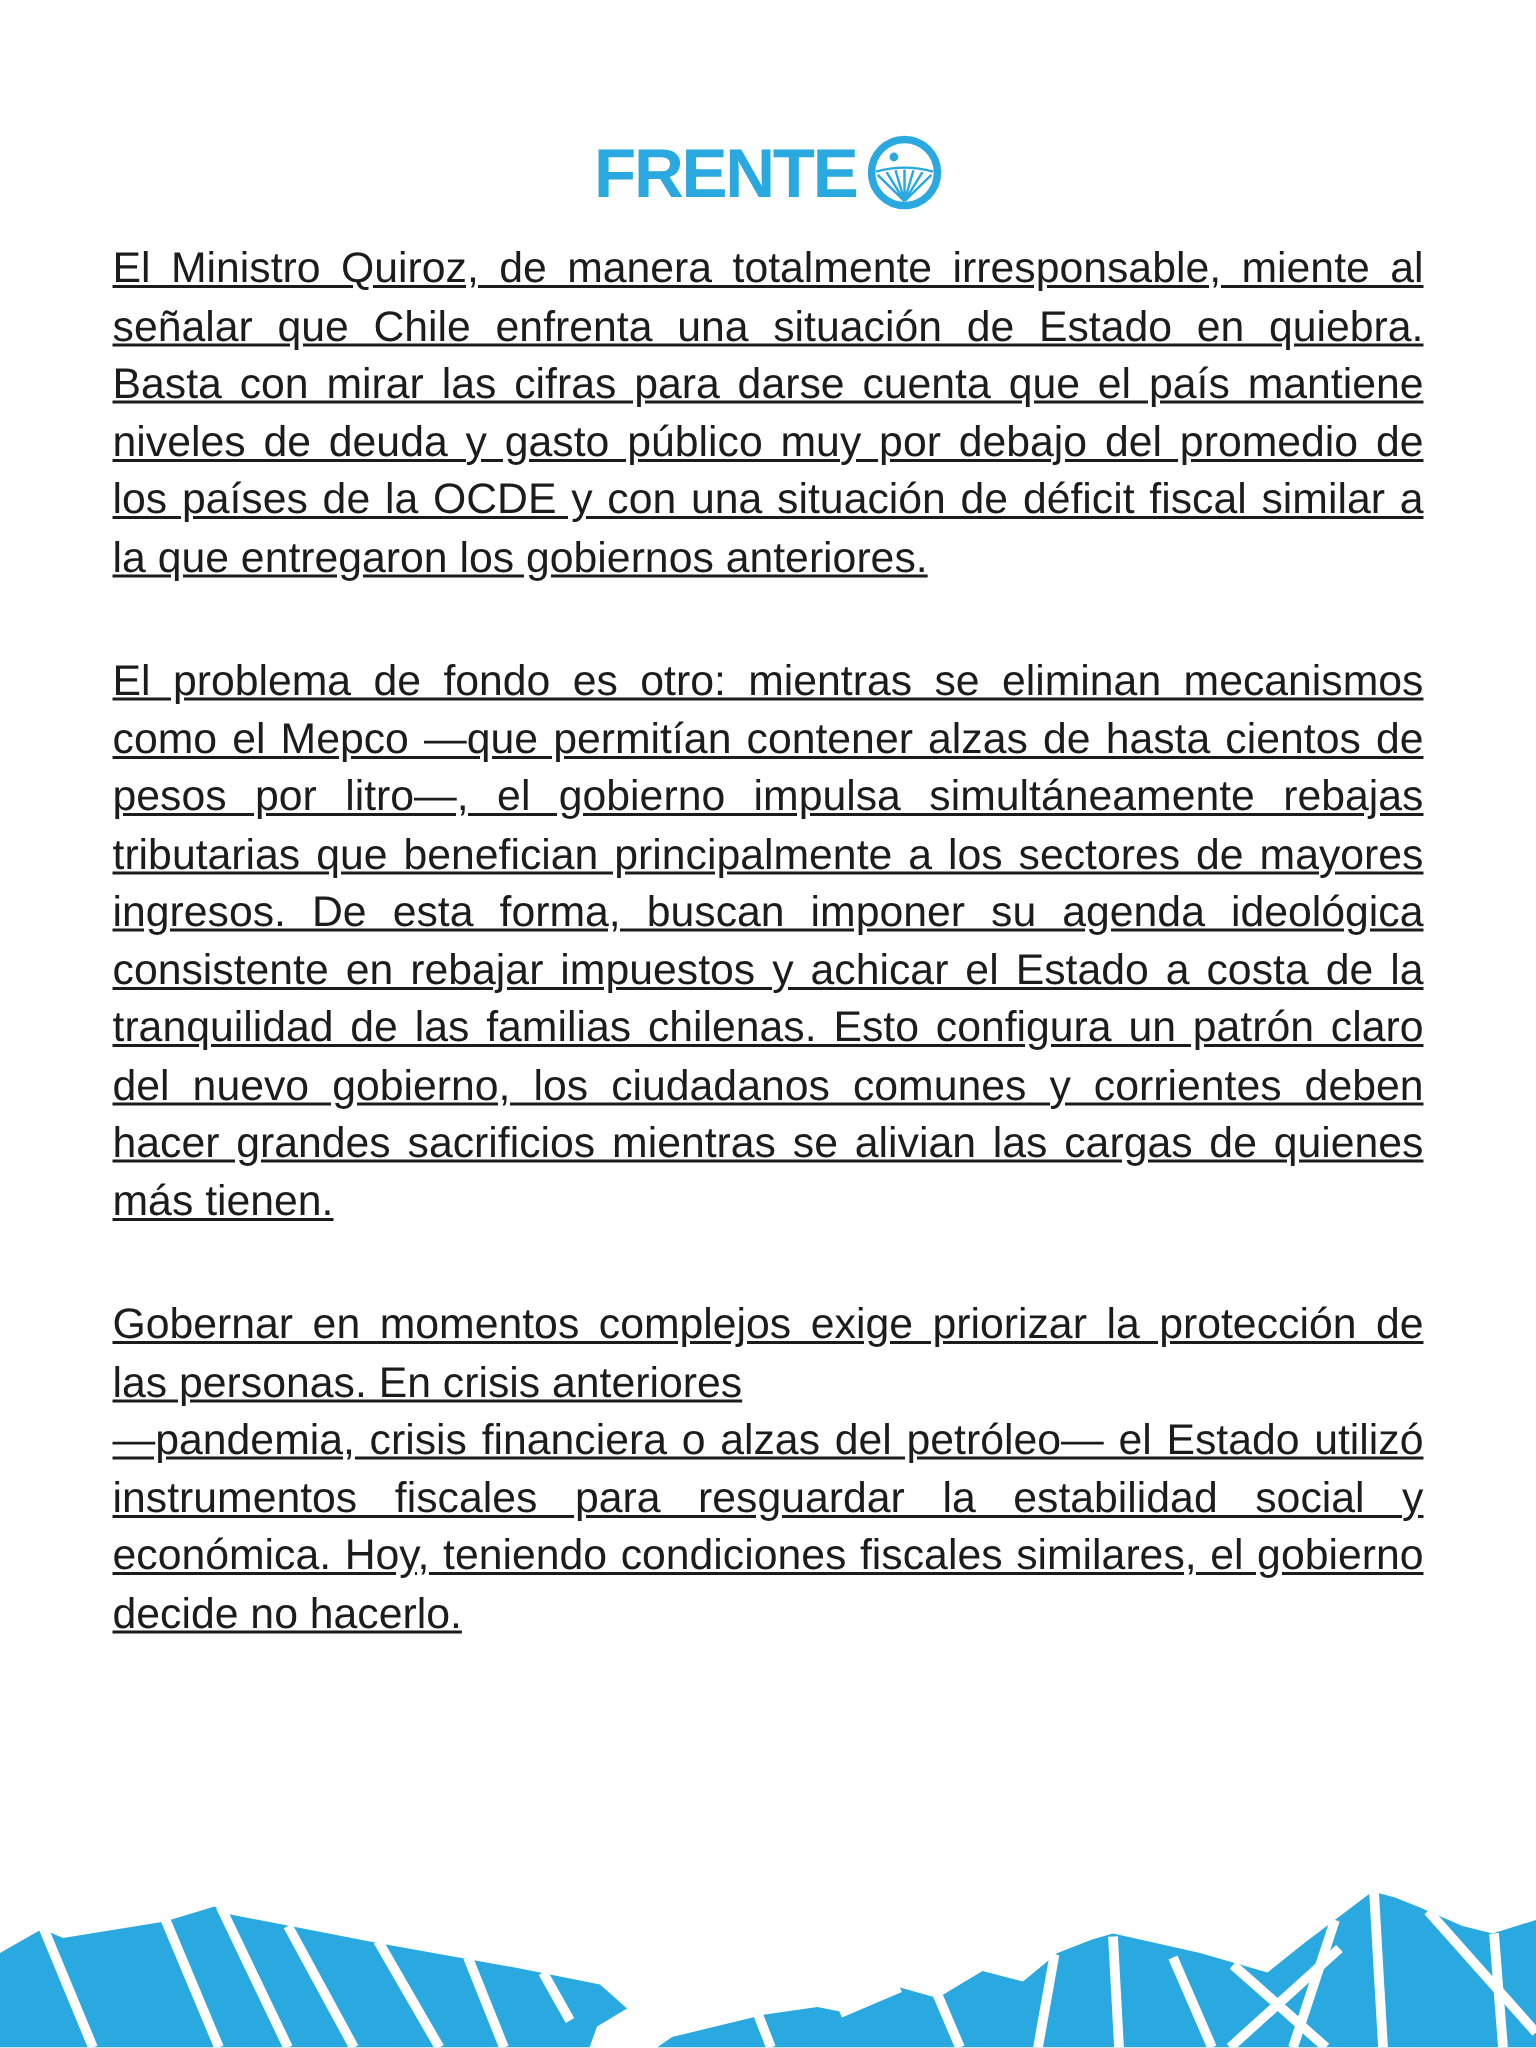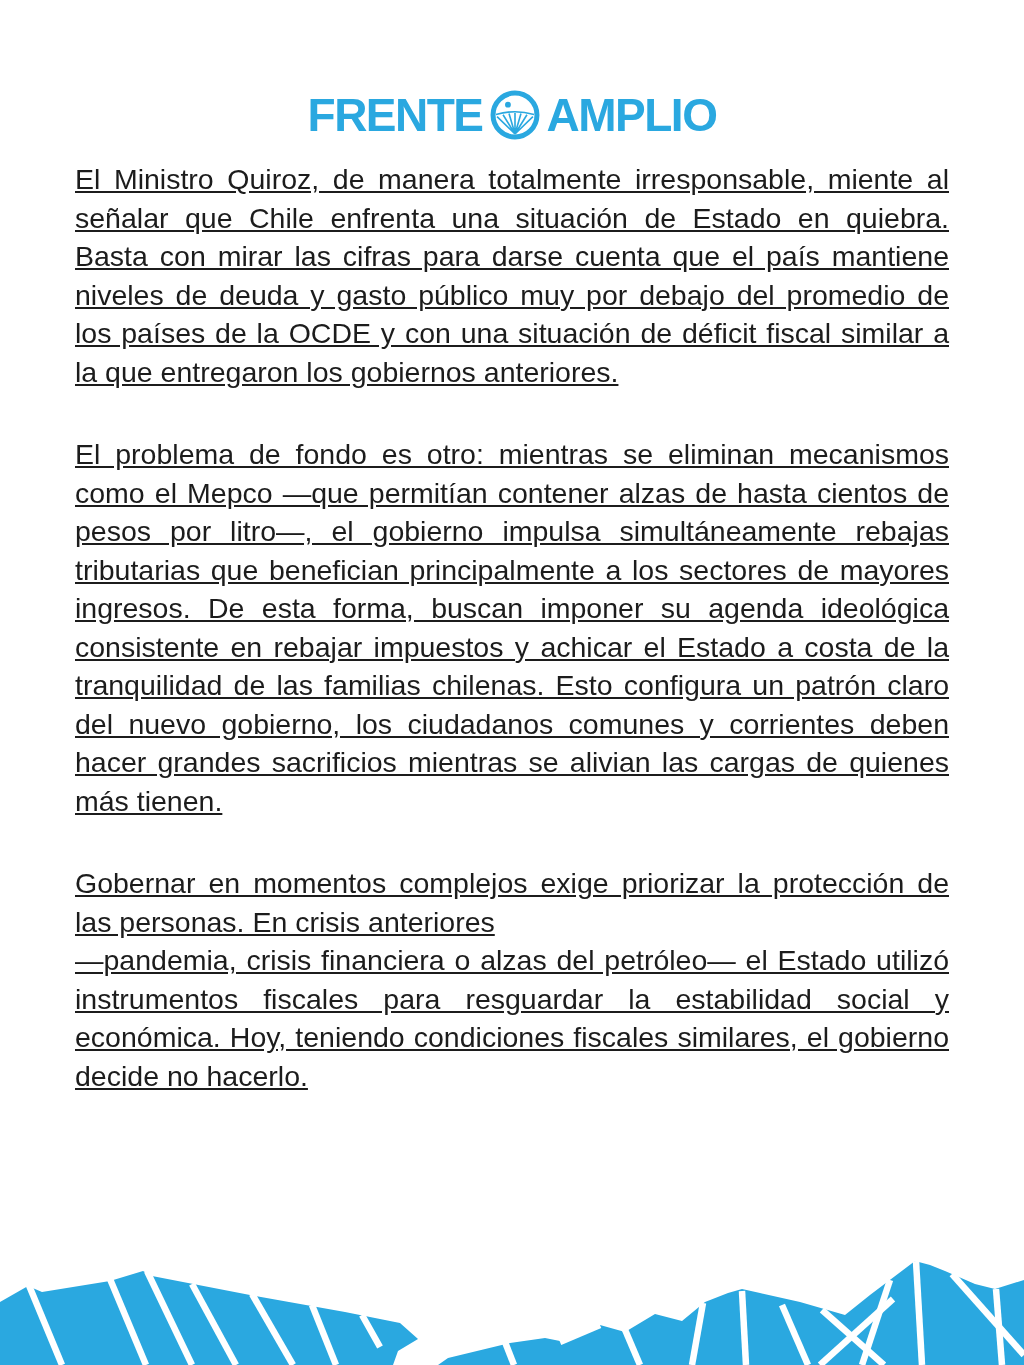--- a/index.html
+++ b/index.html
@@ -46,21 +46,20 @@
 <body>
 
 <header class="logo-row">
   <span class="logo-text">FRENTE</span>
   <svg class="emblem" viewBox="0 0 46 46" aria-hidden="true">
     <circle class="ring" cx="23" cy="23" r="20.2"></circle>
     <circle class="dot" cx="16.5" cy="13.5" r="2.7"></circle>
     <path class="thin" d="M5.5 22.5 Q 23 17.5 40.5 22.5"></path>
     <path class="thin" d="M23 40.5 L 6.5 24.5 M23 40.5 L 12 22.8 M23 40.5 L 17.5 21.6 M23 40.5 L 23 21.2 M23 40.5 L 28.5 21.6 M23 40.5 L 34 22.8 M23 40.5 L 39.5 24.5"></path>
   </svg>
-  <span class="logo-text">AMPLIO</span>
 </header>
 
 <main class="statement">
   <p>El Ministro Quiroz, de manera totalmente irresponsable, miente al señalar que Chile enfrenta una situación de Estado en quiebra. Basta con mirar las cifras para darse cuenta que el país mantiene niveles de deuda y gasto público muy por debajo del promedio de los países de la OCDE y con una situación de déficit fiscal similar a la que entregaron los gobiernos anteriores.</p>
   <p>El problema de fondo es otro: mientras se eliminan mecanismos como el Mepco —que permitían contener alzas de hasta cientos de pesos por litro—, el gobierno impulsa simultáneamente rebajas tributarias que benefician principalmente a los sectores de mayores ingresos. De esta forma, buscan imponer su agenda ideológica consistente en rebajar impuestos y achicar el Estado a costa de la tranquilidad de las familias chilenas. Esto configura un patrón claro del nuevo gobierno, los ciudadanos comunes y corrientes deben hacer grandes sacrificios mientras se alivian las cargas de quienes más tienen.</p>
   <p>Gobernar en momentos complejos exige priorizar la protección de las personas. En crisis anteriores
 —pandemia, crisis financiera o alzas del petróleo— el Estado utilizó instrumentos fiscales para resguardar la estabilidad social y económica. Hoy, teniendo condiciones fiscales similares, el gobierno decide no hacerlo.</p>
 </main>
 
 <svg class="mountains" viewBox="0 0 1024 110" preserveAspectRatio="none" aria-hidden="true">

